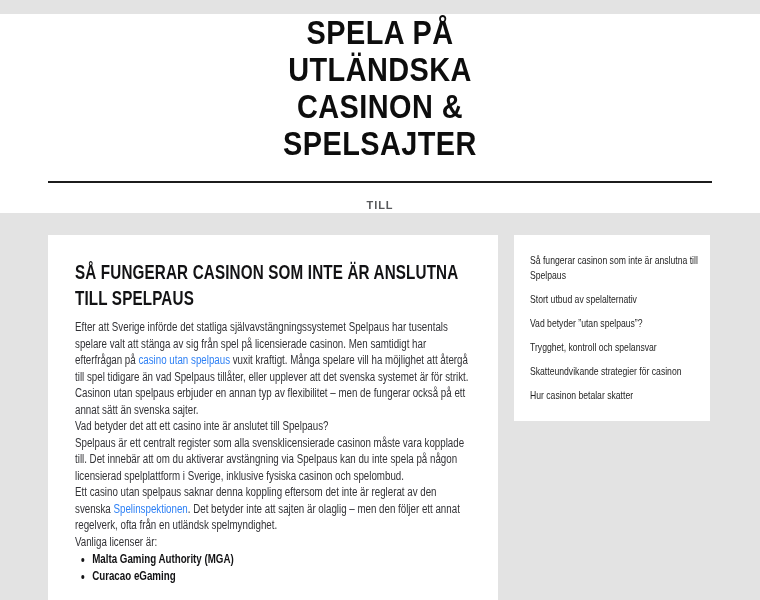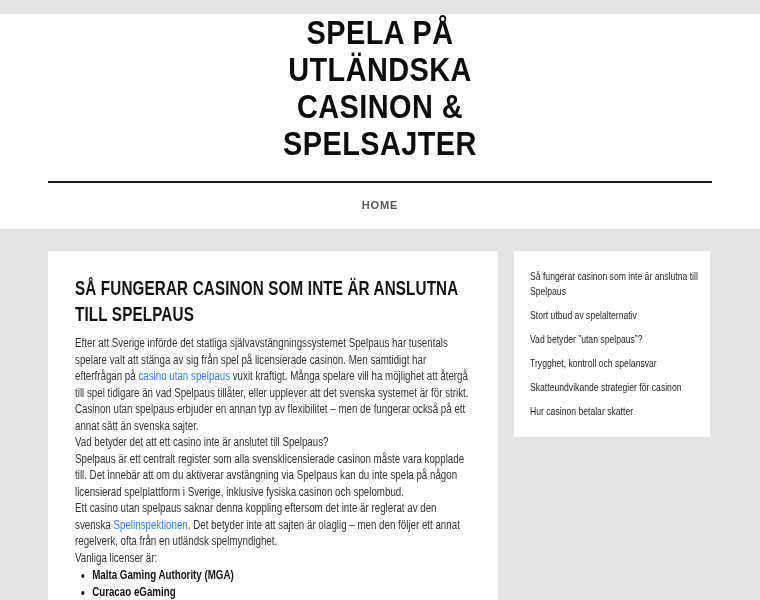--- a/index.html
+++ b/index.html
@@ -13,21 +13,21 @@
     --sidebar-text:#1e1e1e;
   }
   *{box-sizing:border-box;}
   html,body{margin:0;padding:0;}
   body{
     width:760px;height:600px;overflow:hidden;
     background:var(--page-background);
     font-family:"Liberation Sans","DejaVu Sans",sans-serif;
   }
   
-  .site-header{background:#ffffff;padding-bottom:16px;}
+  .site-header{background:#ffffff;padding-bottom:0;}
   .site-title{
     width:280px;margin:14px auto 0;text-align:center;
     font-size:34px;line-height:37px;font-weight:bold;
     color:#0d0d0d;letter-spacing:0.5px;
     transform:scaleX(0.85);transform-origin:50% 0;
   }
   .site-title span{display:block;}
   .header-divider{height:2px;background:var(--divider);margin:19px 48px 0;}
   .main-nav{text-align:center;padding-top:12px;}
   .nav-home{
@@ -65,21 +65,21 @@
 
 <header class="site-header">
   <h1 class="site-title">
     <span>SPELA PÅ</span>
     <span>UTLÄNDSKA</span>
     <span>CASINON &amp;</span>
     <span>SPELSAJTER</span>
   </h1>
   <div class="header-divider"></div>
   <nav class="main-nav">
-    <a class="nav-home" href="#">HOME</a>
+    <a class="nav-home" href="#">TILL</a>
   </nav>
 </header>
 
 <div class="content">
 
   <main class="card article-card">
     <div class="condense">
       <h2 class="article-heading">SÅ FUNGERAR CASINON SOM INTE ÄR ANSLUTNA TILL SPELPAUS</h2>
 
       <p><span>Efter att Sverige införde det statliga självavstängningssystemet Spelpaus har tusentals spelare valt att stänga av sig från spel på licensierade casinon. Men samtidigt har efterfrågan på </span><a class="inline-link" href="#">casino utan spelpaus</a><span> vuxit kraftigt. Många spelare vill ha möjlighet att återgå till spel tidigare än vad Spelpaus tillåter, eller upplever att det svenska systemet är för strikt. Casinon utan spelpaus erbjuder en annan typ av flexibilitet – men de fungerar också på ett annat sätt än svenska sajter.</span></p>

